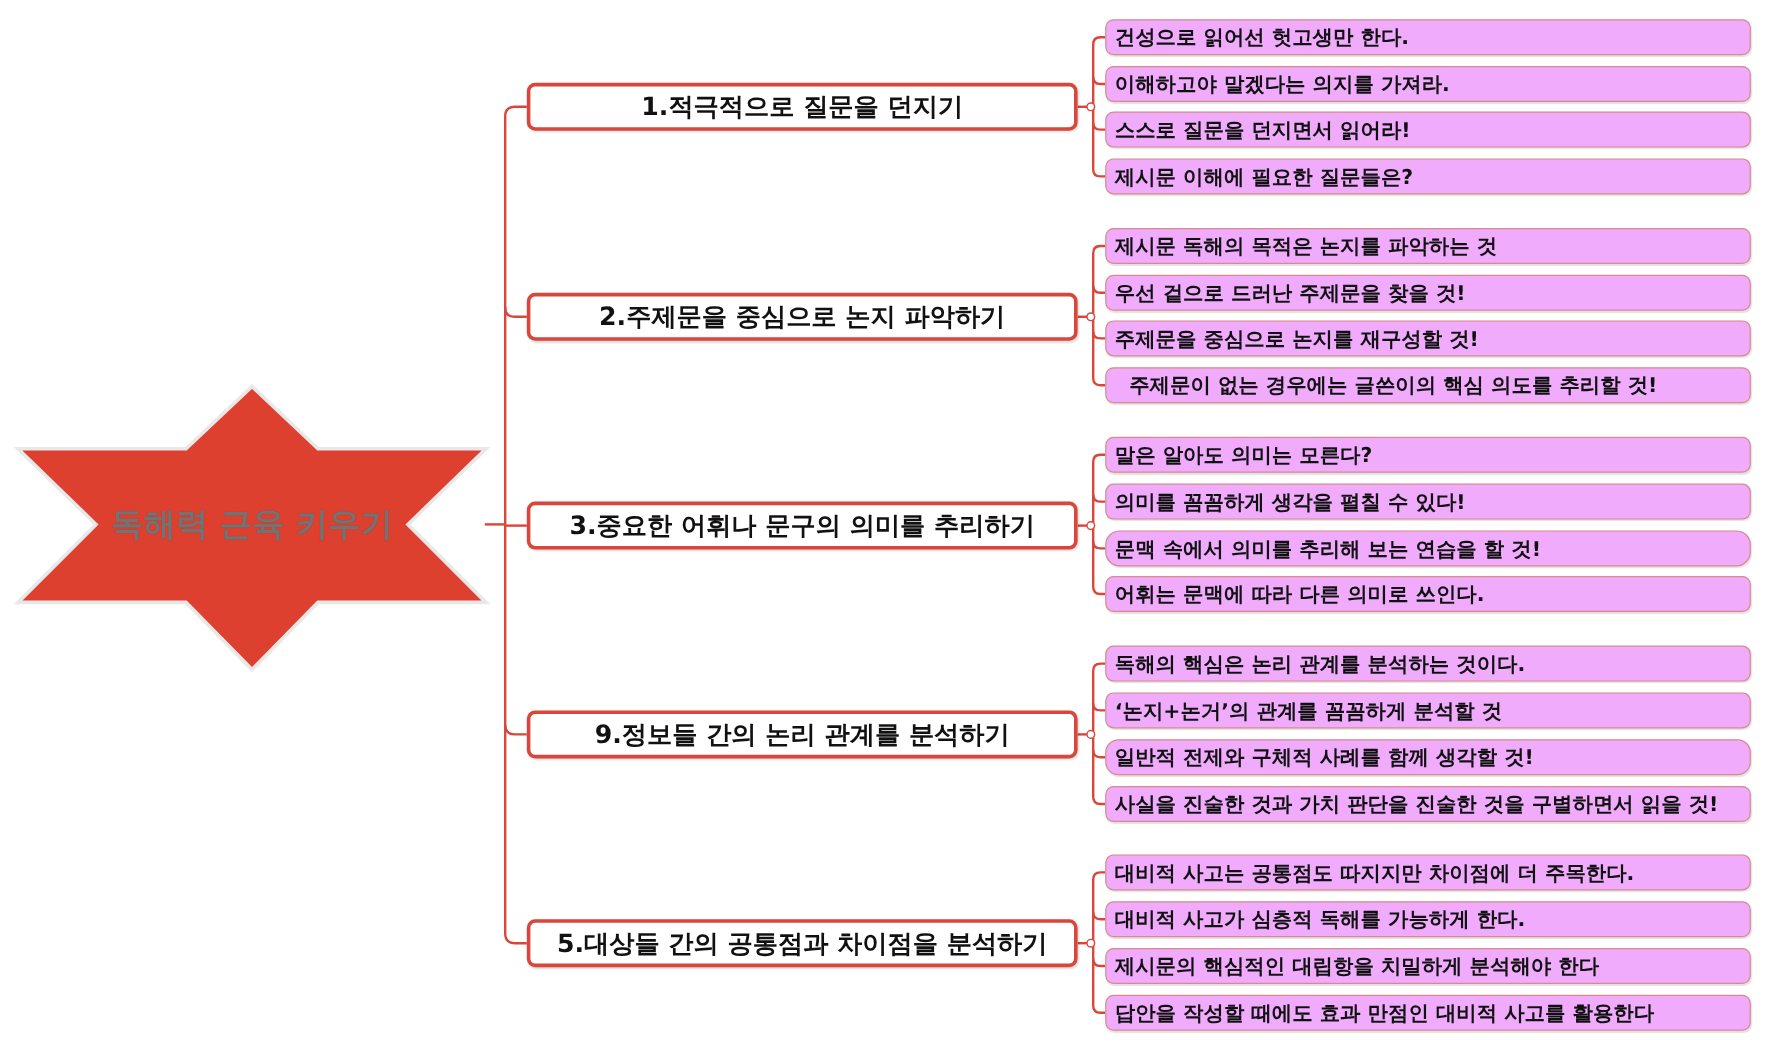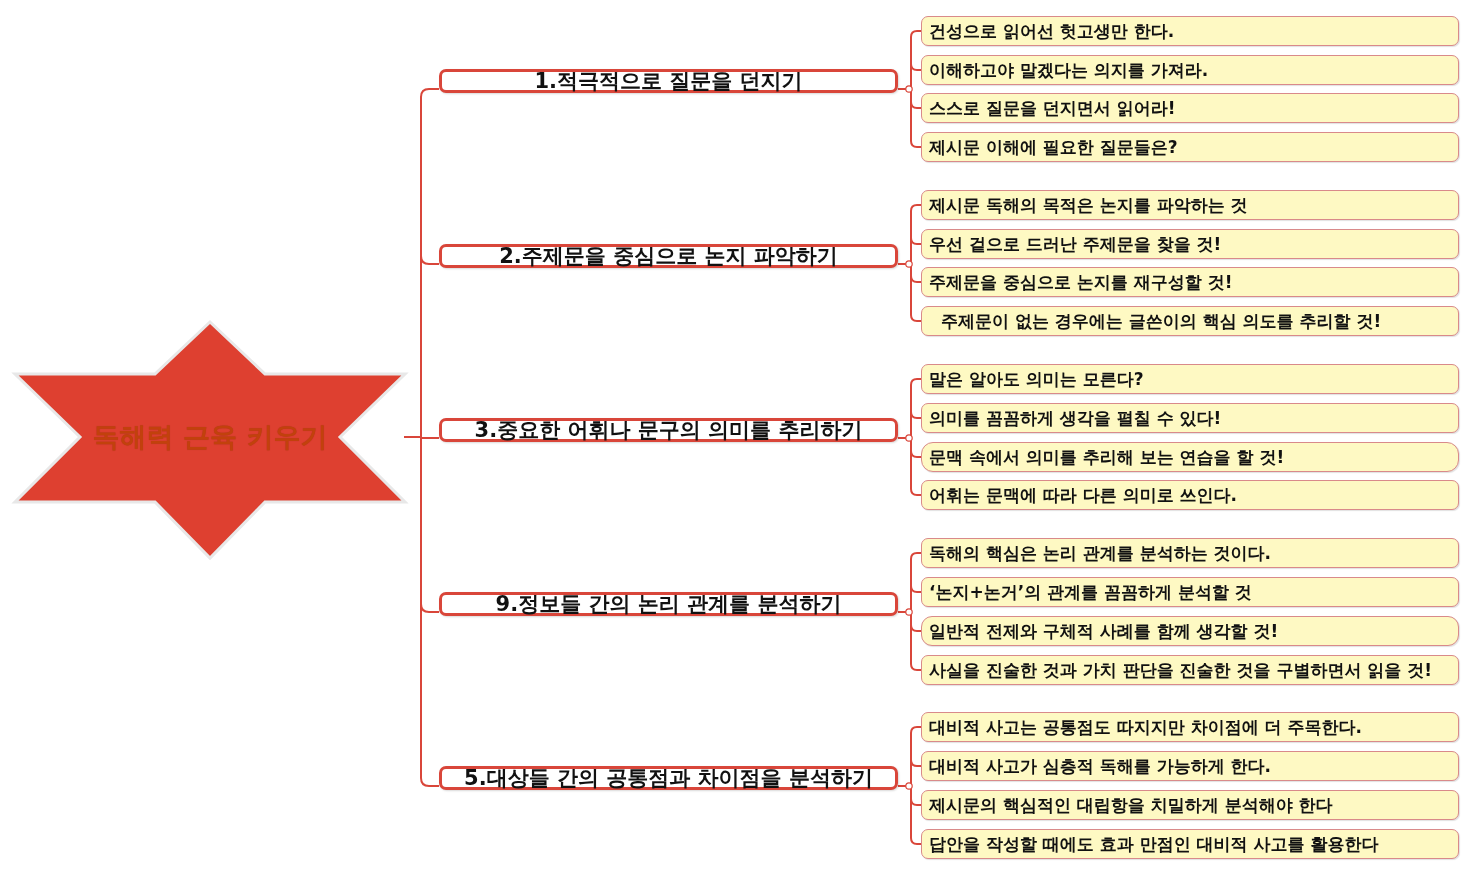--- a/index.html
+++ b/index.html
@@ -1,29 +1,29 @@
 <!DOCTYPE html>
 <html><head>
 <meta charset="utf-8">
 <style>
   html, body { margin: 0; padding: 0; background: #ffffff; }
   body { width: 1481px; height: 874px; position: relative; overflow: hidden;
          font-family: "DejaVu Sans", "Liberation Sans", sans-serif; }
   #canvas { position: absolute; left: 0; top: 0; width: 1481px; height: 874px; }
   .star-label { position: absolute; left: 40px; top: 417px; width: 340px; height: 40px;
                 display: flex; align-items: center; justify-content: center;
-                color: #c2410c; font-size: 27px; font-weight: bold; letter-spacing: 0px;
+                color: #737373; font-size: 27px; font-weight: bold; letter-spacing: 0px;
                 text-shadow: 0 0 1px rgba(0,0,0,0.2); }
-  .main-box { position: absolute; left: 439px; width: 459px; height: 24px; box-sizing: border-box;
+  .main-box { position: absolute; left: 439px; width: 459px; height: 40px; box-sizing: border-box;
               border: 3px solid #d9463a; border-radius: 7px; background: #ffffff;
               display: flex; align-items: center; justify-content: center;
               font-size: 21px; font-weight: bold; color: #111111; white-space: nowrap;
               box-shadow: 1px 1px 2px rgba(0,0,0,0.15); }
   .leaf { position: absolute; left: 921px; width: 538px; height: 30px; box-sizing: border-box;
-          border: 1.5px solid #d98a8a; border-radius: 7px; background: #fef9c3;
+          border: 1.5px solid #d98a8a; border-radius: 7px; background: #f0abfc;
           display: flex; align-items: center; padding-left: 7px;
           font-size: 17px; font-weight: bold; color: #111111; white-space: nowrap; overflow: hidden;
           box-shadow: 1px 1px 1px rgba(0,0,0,0.12); }
 </style>
 </head>
 <body>
 
 <svg id="canvas" width="1481" height="874" viewBox="0 0 1481 874">
 
   <polygon points="210,322 265,374 405,374 340,437 405,502 265,502 210,558 155,502 15,502 80,437 15,374 155,374" fill="#de4030" stroke="#e8e8e8" stroke-width="3"></polygon>

